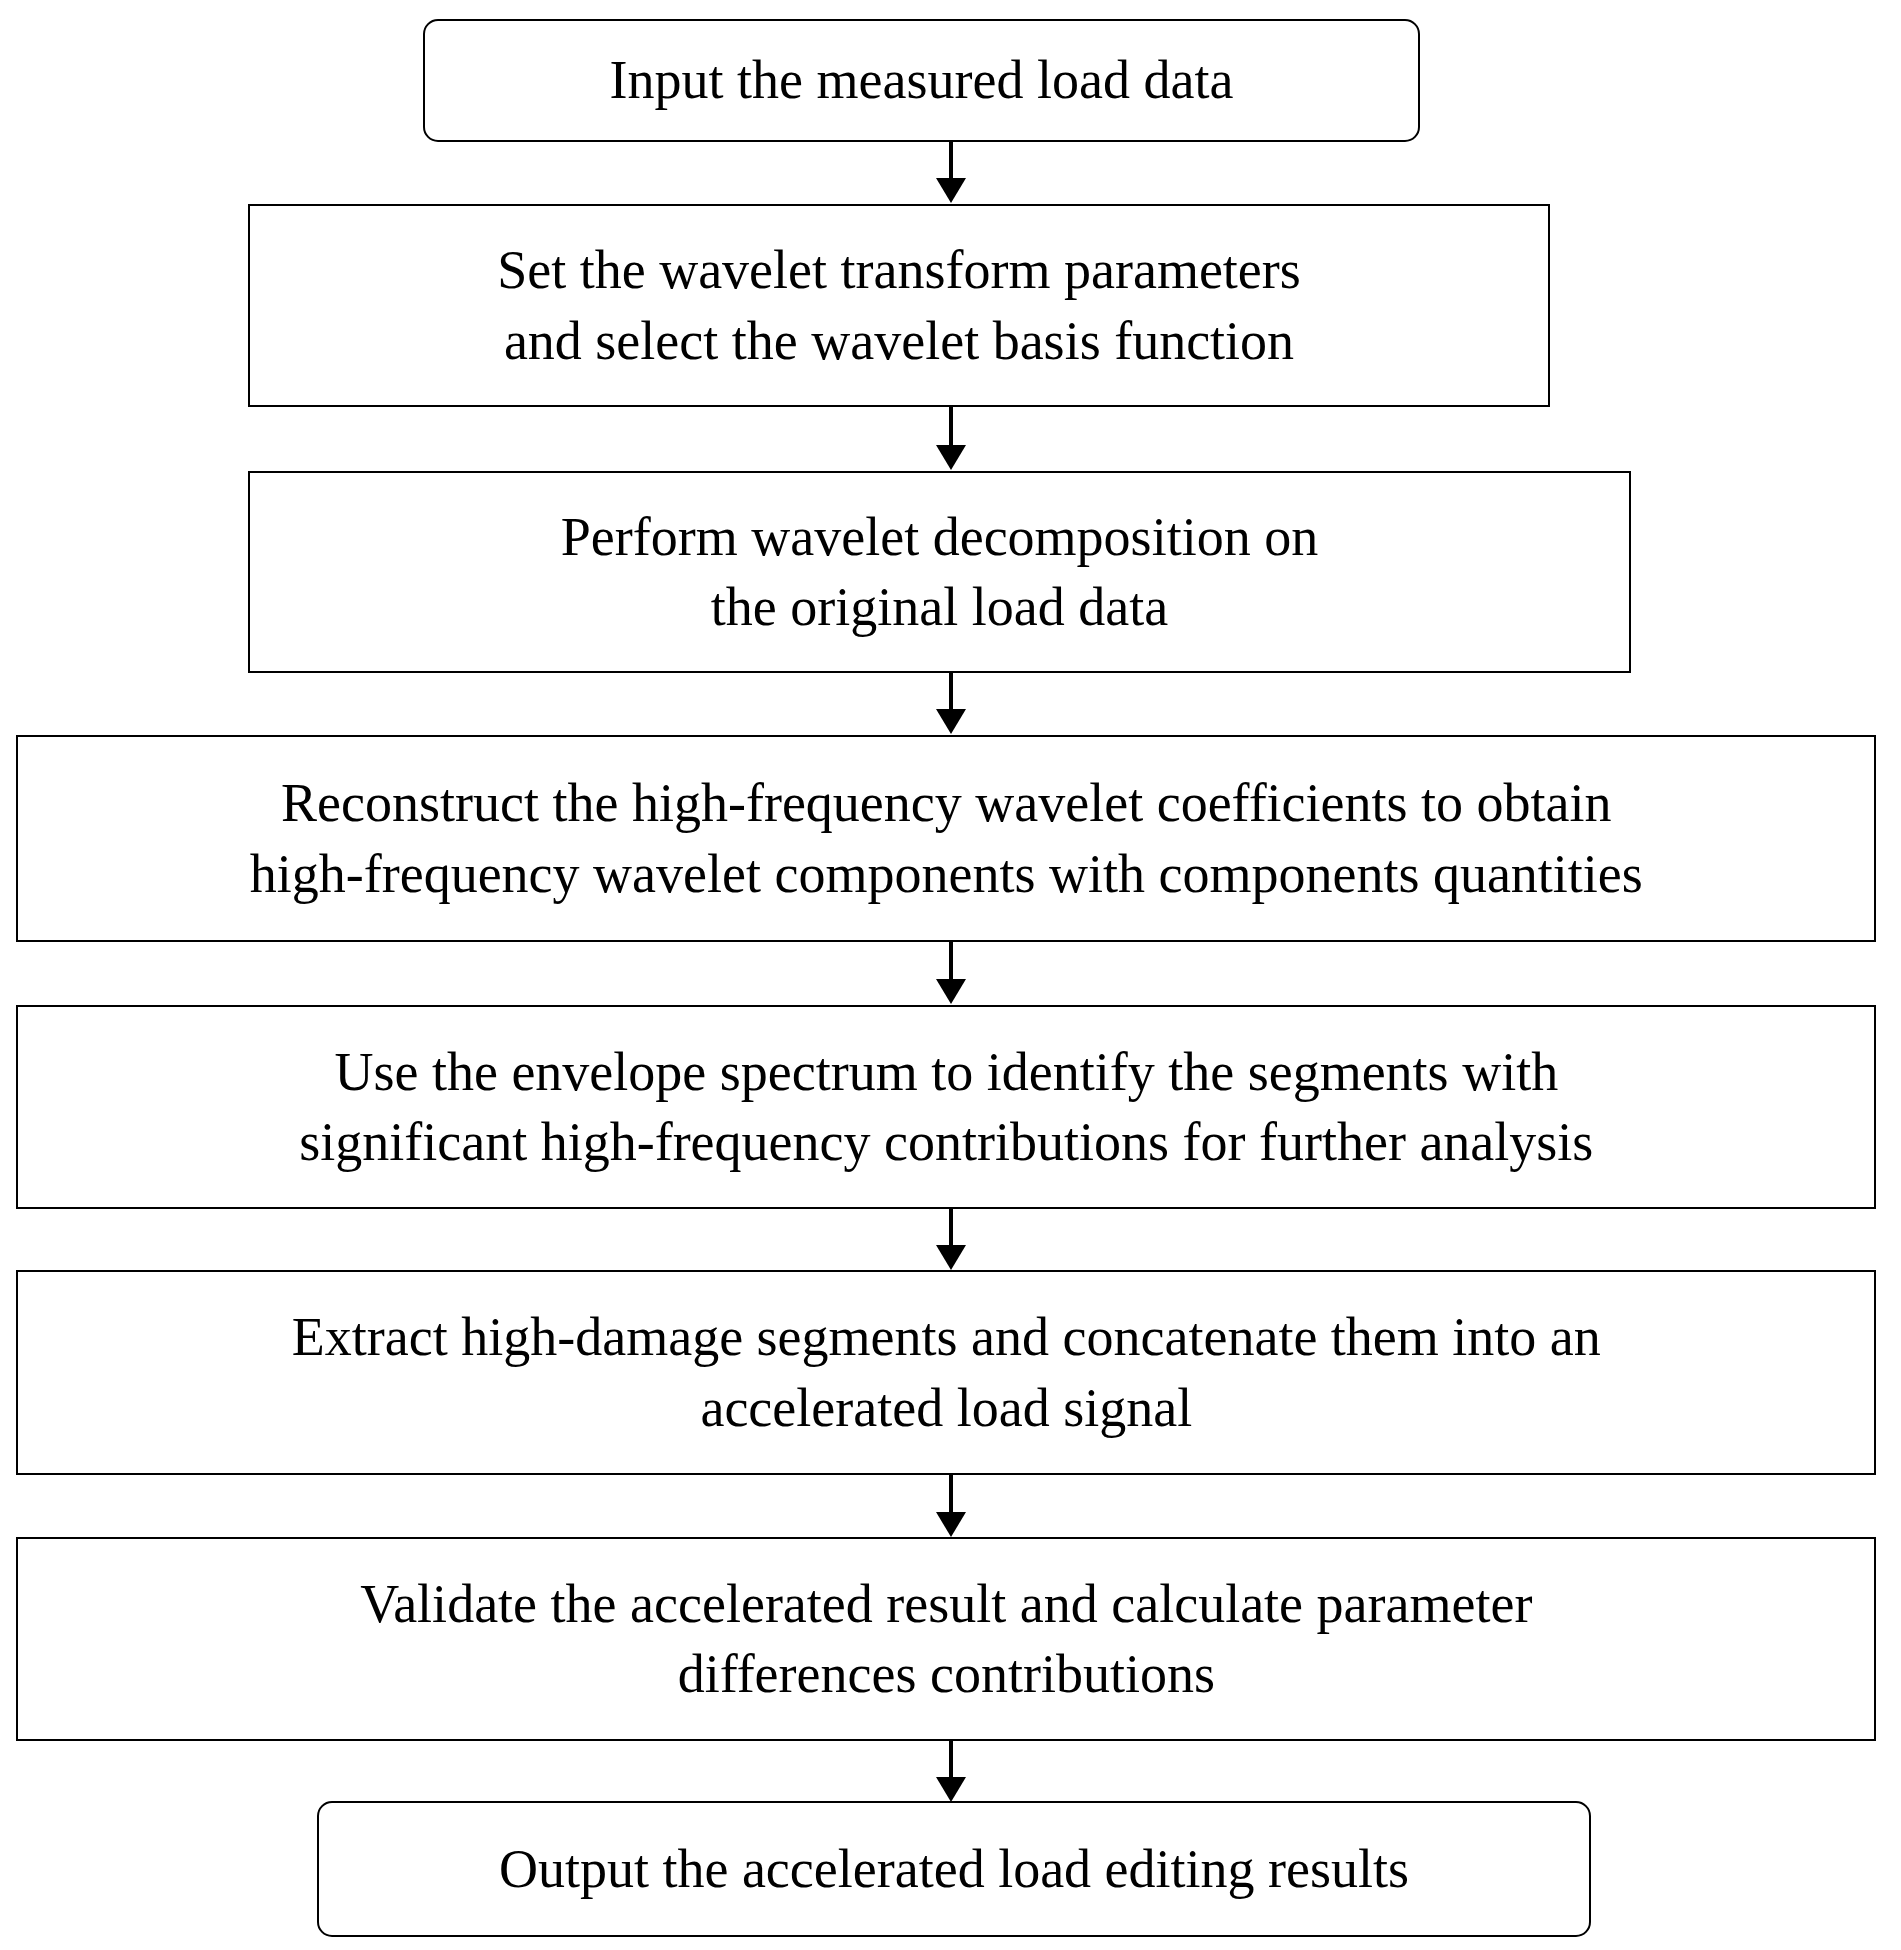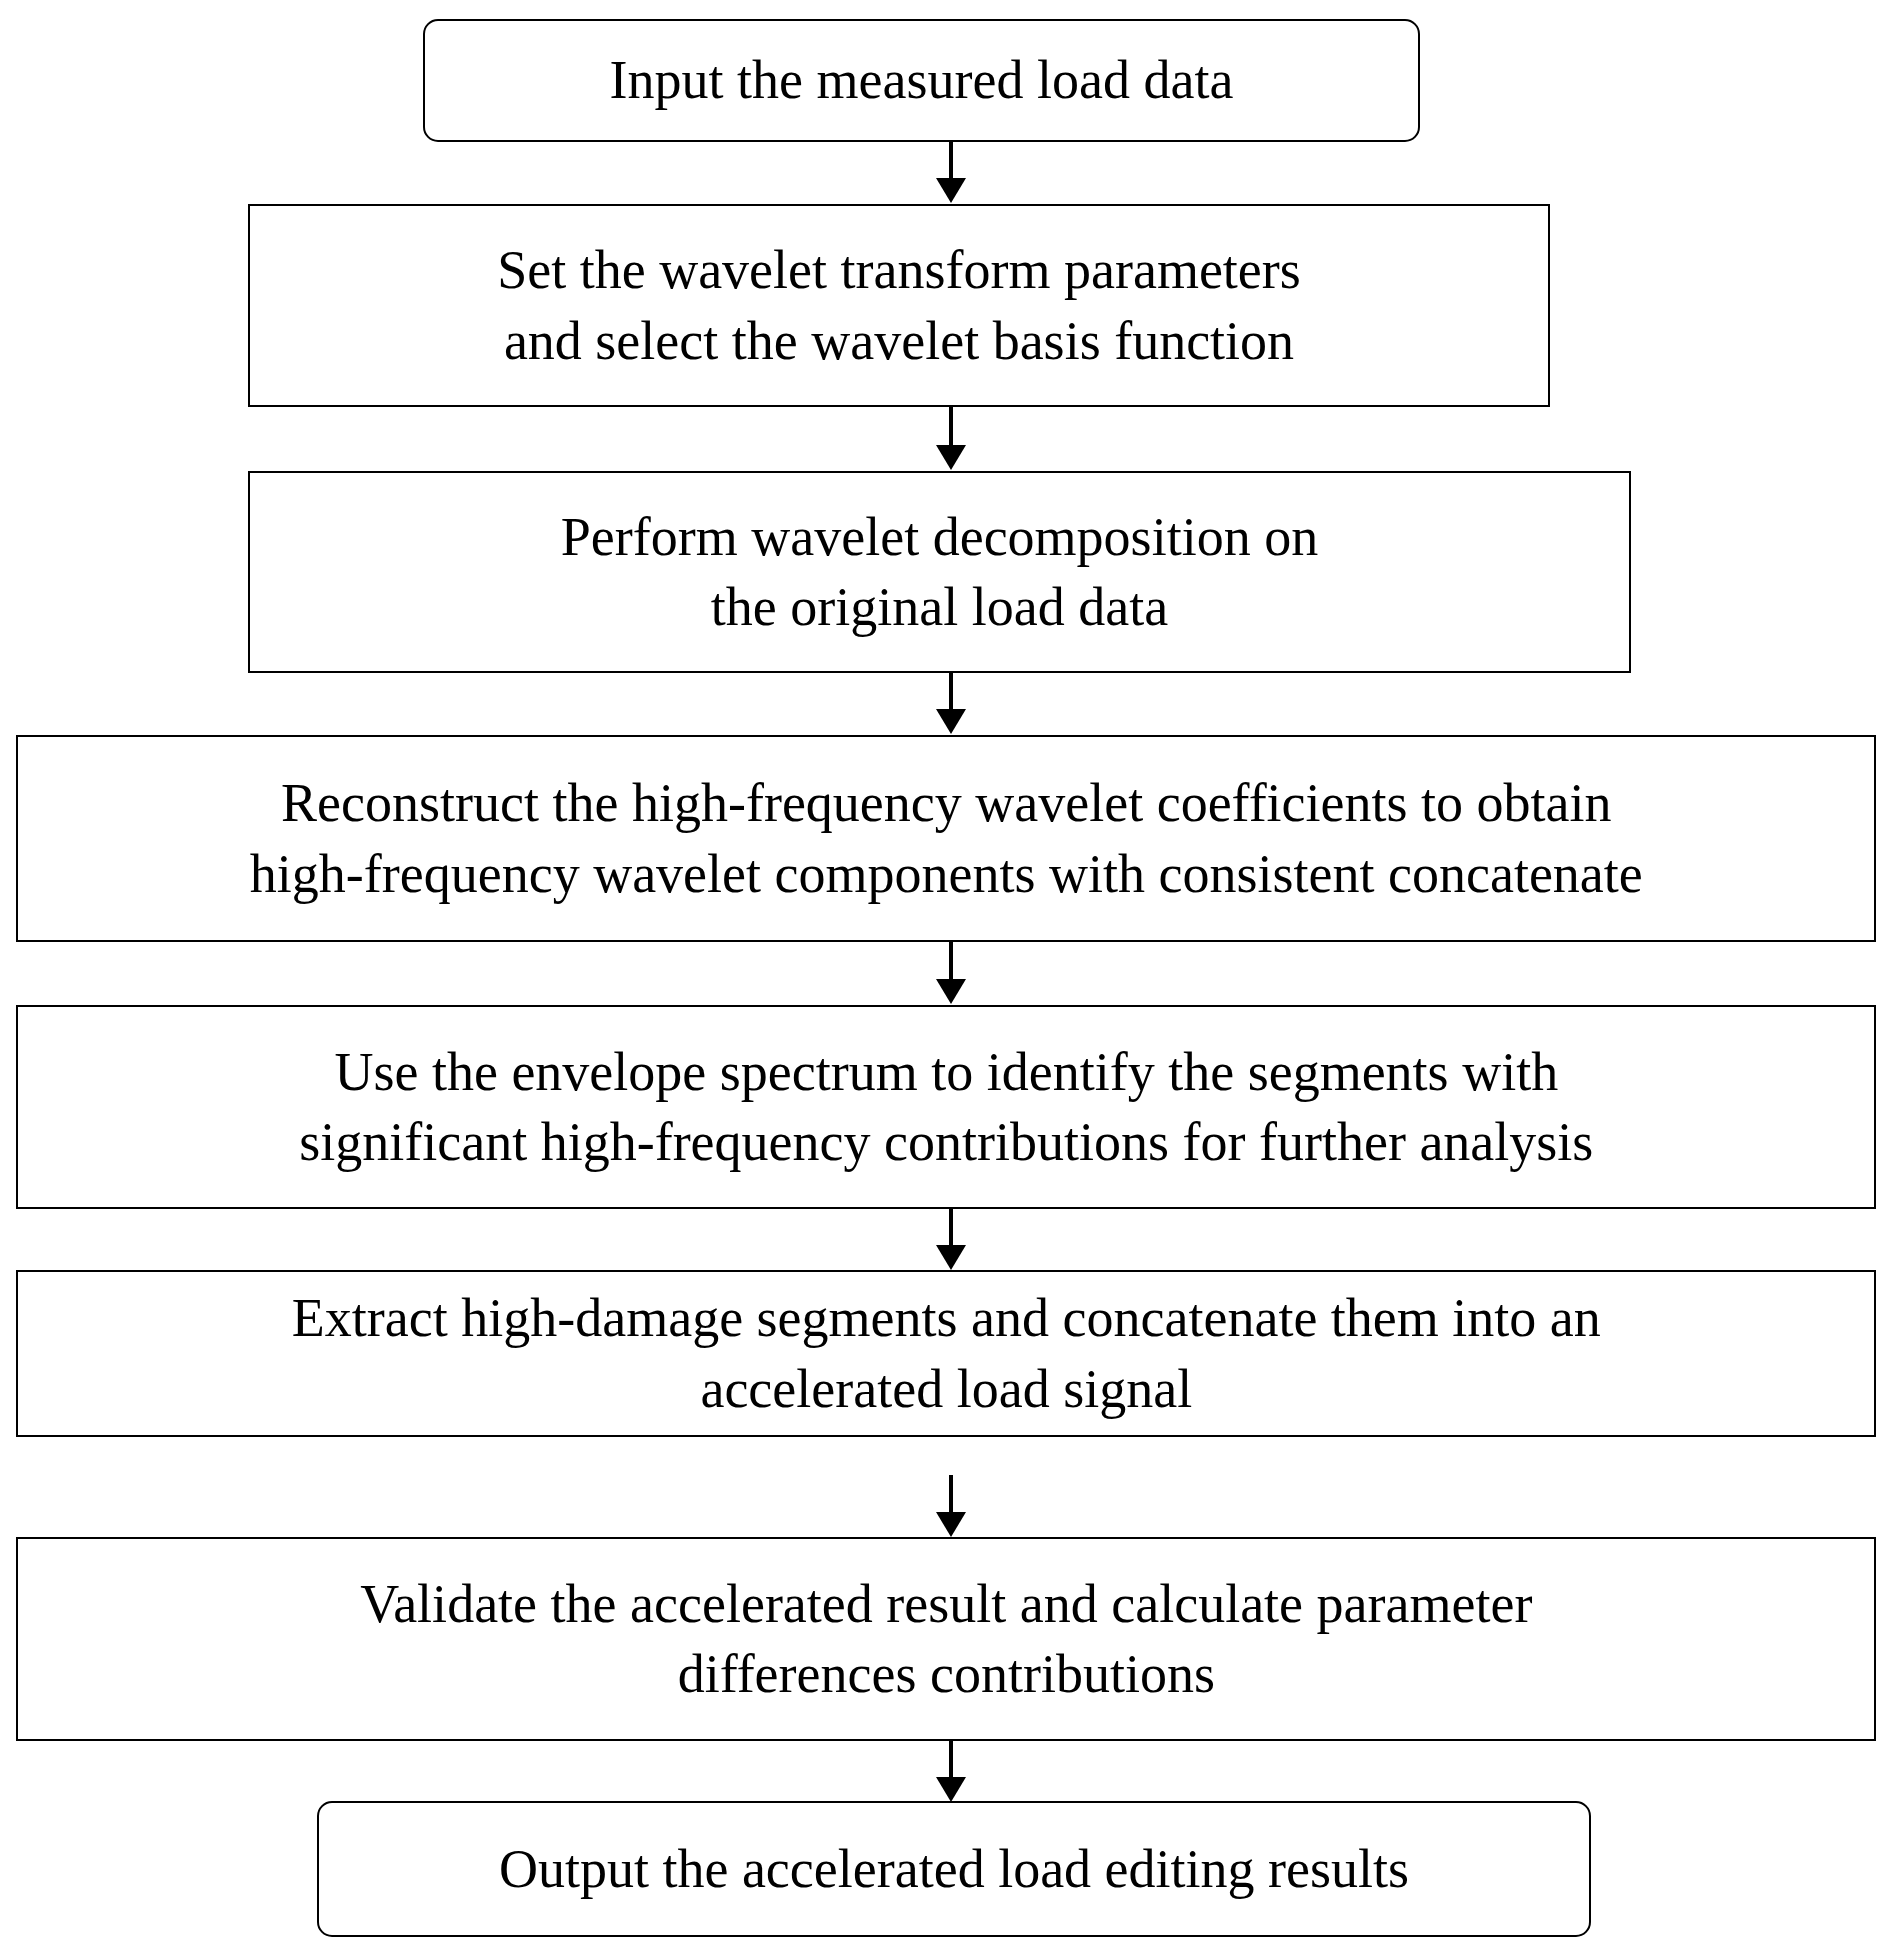--- a/index.html
+++ b/index.html
@@ -95,39 +95,39 @@
 the original load data</span>
   </div>
 
   <div class="connector" style="left:951px; top:672px; height:62px;">
     <div class="shaft" style="height:39px;"></div>
     <div class="head"></div>
   </div>
 
   <div class="node" style="left:16.3px; top:735px; width:1860px; height:207px; font-size:54px;">
     <span class="node-text">Reconstruct the high-frequency wavelet coefficients to obtain
-high-frequency wavelet components with consistent concatenate</span>
+high-frequency wavelet components with components quantities</span>
   </div>
 
   <div class="connector" style="left:951px; top:941px; height:63px;">
     <div class="shaft" style="height:40px;"></div>
     <div class="head"></div>
   </div>
 
   <div class="node" style="left:16.3px; top:1005px; width:1860px; height:204px; font-size:54px;">
     <span class="node-text">Use the envelope spectrum to identify the segments with
 significant high-frequency contributions for further analysis</span>
   </div>
 
   <div class="connector" style="left:951px; top:1209px; height:61px;">
     <div class="shaft" style="height:38px;"></div>
     <div class="head"></div>
   </div>
 
-  <div class="node" style="left:16.3px; top:1270px; width:1860px; height:167px; font-size:54px;">
+  <div class="node" style="left:16.3px; top:1270px; width:1860px; height:205px; font-size:54px;">
     <span class="node-text">Extract high-damage segments and concatenate them into an
 accelerated load signal</span>
   </div>
 
   <div class="connector" style="left:951px; top:1475px; height:62px;">
     <div class="shaft" style="height:39px;"></div>
     <div class="head"></div>
   </div>
 
   <div class="node" style="left:16.3px; top:1537px; width:1860px; height:204px; font-size:54px;">

